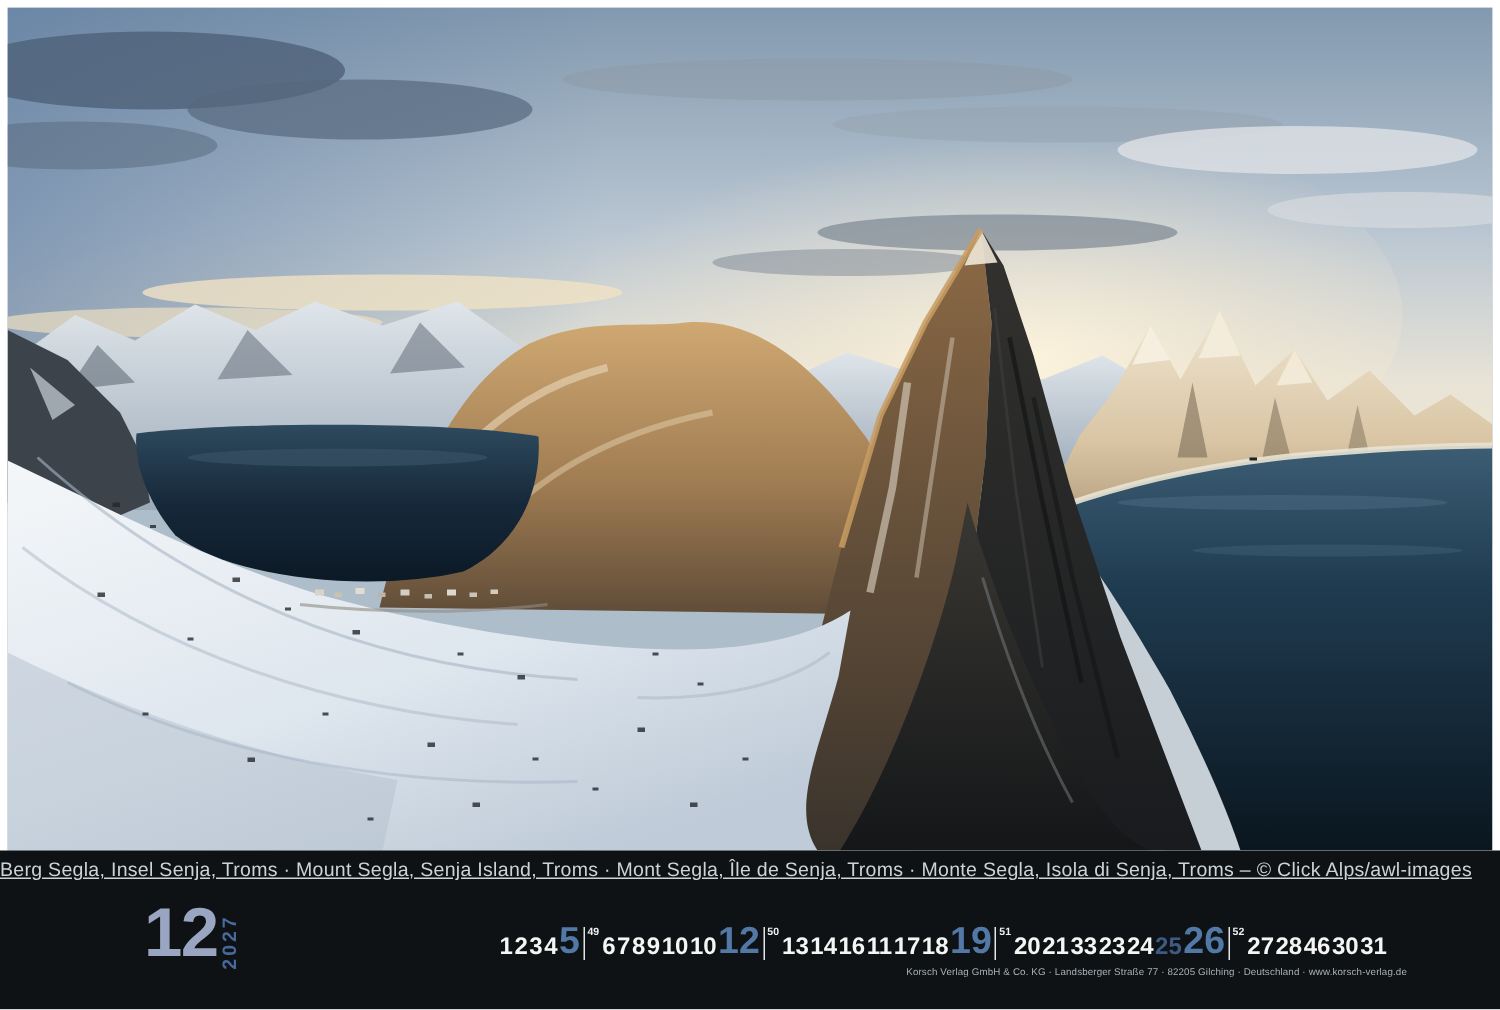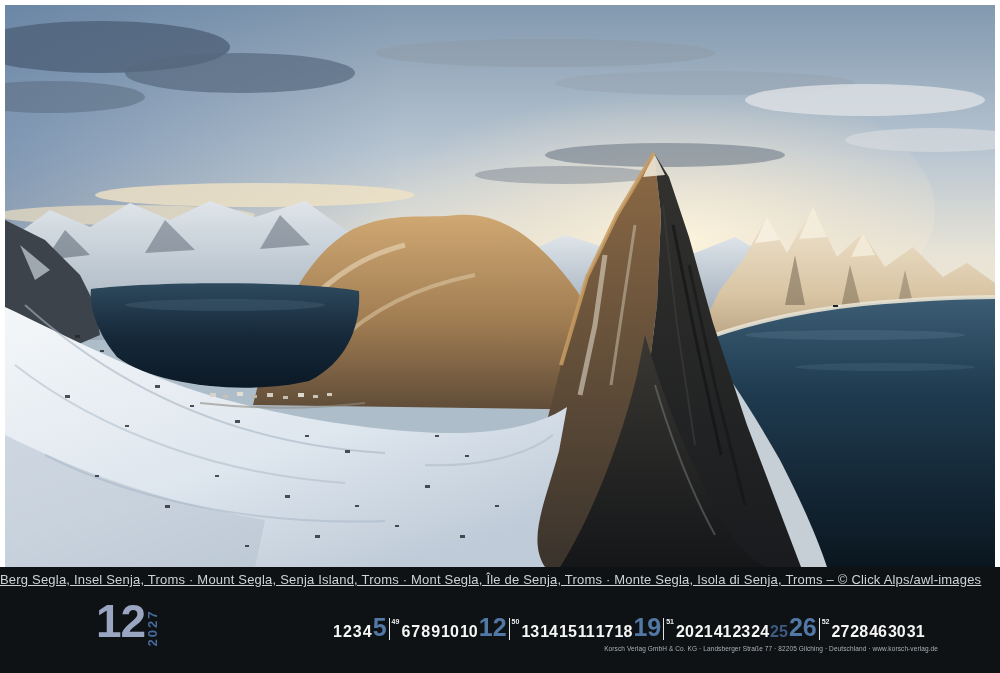--- a/index.html
+++ b/index.html
@@ -255,31 +255,31 @@
         <span class="day weekday">8</span>
         <span class="day weekday">9</span>
         <span class="day weekday">10</span>
         <span class="day weekday">10</span>
         <span class="day sunday">12</span>
         <span class="wk">
           <span class="wkn">50</span>
         </span>
         <span class="day weekday">13</span>
         <span class="day weekday">14</span>
-        <span class="day weekday">15</span>
+        <span class="day weekday">16</span>
         <span class="day weekday">11</span>
         <span class="day weekday">17</span>
         <span class="day weekday">18</span>
         <span class="day sunday">19</span>
         <span class="wk">
           <span class="wkn">51</span>
         </span>
         <span class="day weekday">20</span>
         <span class="day weekday">21</span>
-        <span class="day weekday">41</span>
+        <span class="day weekday">33</span>
         <span class="day weekday">23</span>
         <span class="day weekday">24</span>
         <span class="day holiday">25</span>
         <span class="day sunday">26</span>
         <span class="wk">
           <span class="wkn">52</span>
         </span>
         <span class="day weekday">27</span>
         <span class="day weekday">28</span>
         <span class="day weekday">46</span>

